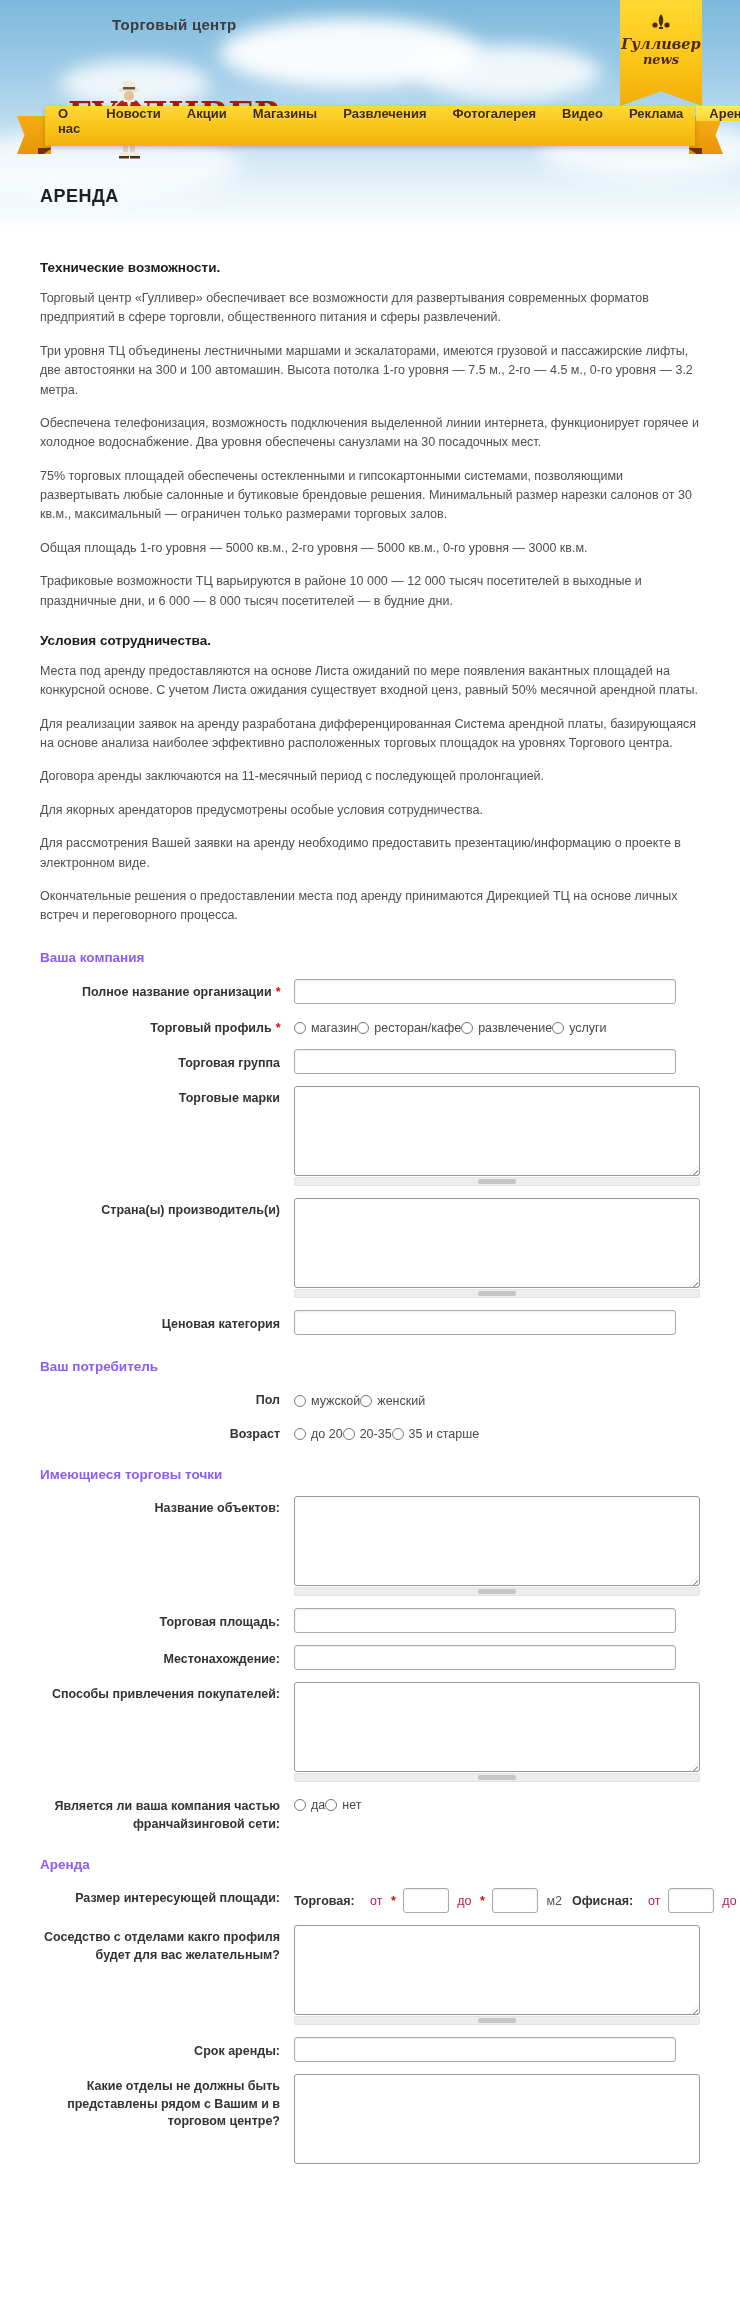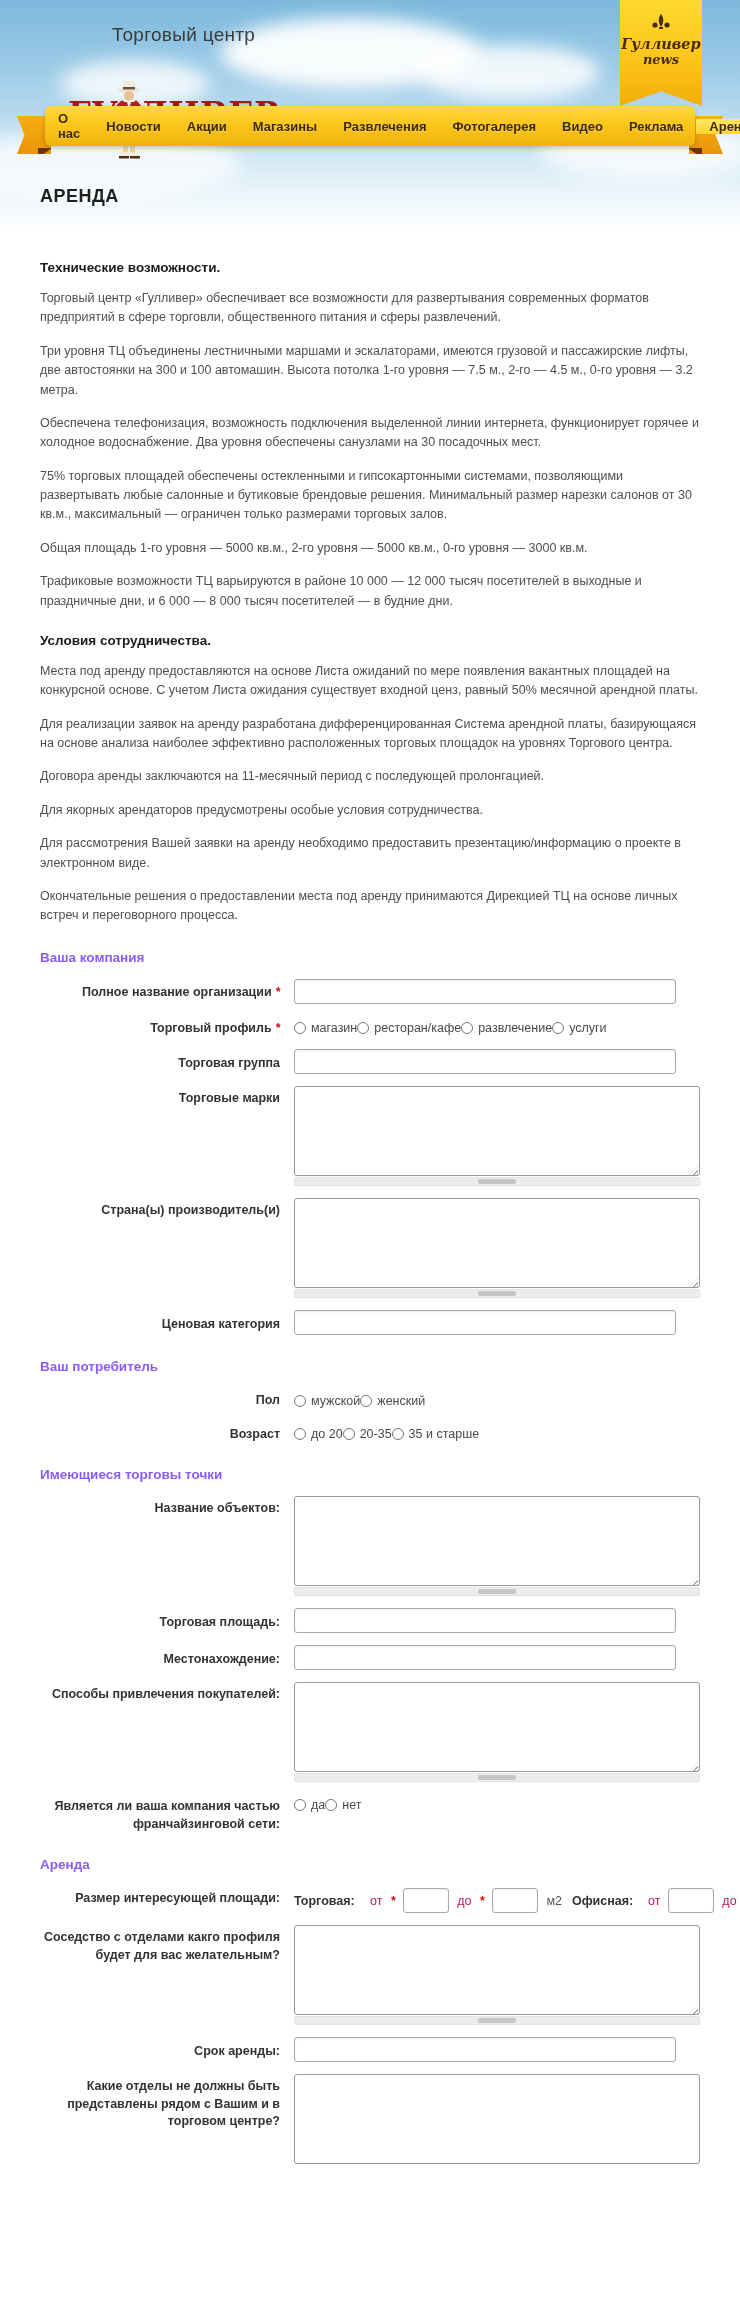--- a/index.html
+++ b/index.html
@@ -22,21 +22,21 @@
   }
   .cloud { position:absolute; background:#fff; border-radius:50%; filter: blur(9px); opacity:.95; }
   .c1 { width:260px; height:70px; left:220px; top:18px; }
   .c2 { width:180px; height:55px; left:420px; top:45px; opacity:.85;}
   .c3 { width:150px; height:48px; left:60px; top:60px; opacity:.8;}
   .c4 { width:220px; height:60px; left:540px; top:120px; opacity:.75;}
   .c5 { width:300px; height:70px; left:-60px; top:130px; opacity:.7;}
 
   
   .logo { position:absolute; left:68px; top:8px; width:230px; height:100px; z-index:3; }
-  .logo-tagline { position:absolute; left:44px; top:16px; font-size:19px; color:#3c3c3c; font-weight:normal; letter-spacing:.3px; }
+  .logo-tagline { position:absolute; left:44px; top:8px; font-size:15px; color:#3c3c3c; font-weight:bold; letter-spacing:.3px; }
   .logo-title { position:absolute; left:0; top:44px; display:flex; align-items:flex-end;
     font-family:"DejaVu Serif","Liberation Serif",serif; font-weight:bold; font-size:33px; color:#9e1d14; letter-spacing:.5px; }
   .logo-figure { width:34px; height:82px; margin:0 -7px; position:relative; top:26px; z-index:2; }
 
   
   .badge {
     position:absolute; right:38px; top:0; width:82px; height:106px; z-index:3;
     background: linear-gradient(180deg,#ffd931 0%, #fcc61a 55%, #f2ae09 100%);
     clip-path: polygon(0 0, 100% 0, 100% 100%, 50% 86%, 0 100%);
     text-align:center; padding-top:14px;
@@ -52,23 +52,22 @@
   .ribbon-end.left  { left:17px;  clip-path: polygon(0 0, 100% 0, 100% 100%, 0 100%, 22% 50%); }
   .ribbon-end.right { right:17px; clip-path: polygon(0 0, 100% 0, 78% 50%, 100% 100%, 0 100%); }
   .ribbon-end.left::after, .ribbon-end.right::after {
     content:""; position:absolute; top:32px; border-style:solid; border-color:transparent;
   }
   .ribbon-end.left::after  { right:-1px; border-width:0 0 10px 14px; border-left-color:#6b3405; }
   .ribbon-end.right::after { left:-1px;  border-width:10px 0 0 14px; border-top-color:transparent; border-left-color:transparent; border-right-color:transparent; border-width:0 14px 10px 0; border-right-color:#6b3405; }
   .navbar {
     position:absolute; left:45px; right:45px; top:2px; height:40px;
     background: linear-gradient(180deg,#ffd83a 0%, #fbc71c 45%, #f0b30d 100%);
-    display:flex; align-items:center; justify-content:space-between;
+    display:flex; align-items:flex-start; justify-content:space-between;
     box-shadow: 0 2px 5px rgba(60,40,0,.25);
-    border-radius: 6px;
   }
   .nav-item {
     display:flex; align-items:center; padding:0 13px;
     font-size:13px; font-weight:bold; color:#3f2a00; text-decoration:none; cursor:pointer;
     text-shadow: 0 1px 0 rgba(255,255,255,.3);
   }
   .nav-item.active { background: linear-gradient(180deg,#ffe766 0%, #ffd42e 100%); }
 
   
   .page-title { position:absolute; left:40px; top:186px; font-size:18px; font-weight:bold; color:#1f1f1f; letter-spacing:.5px; z-index:3;}

